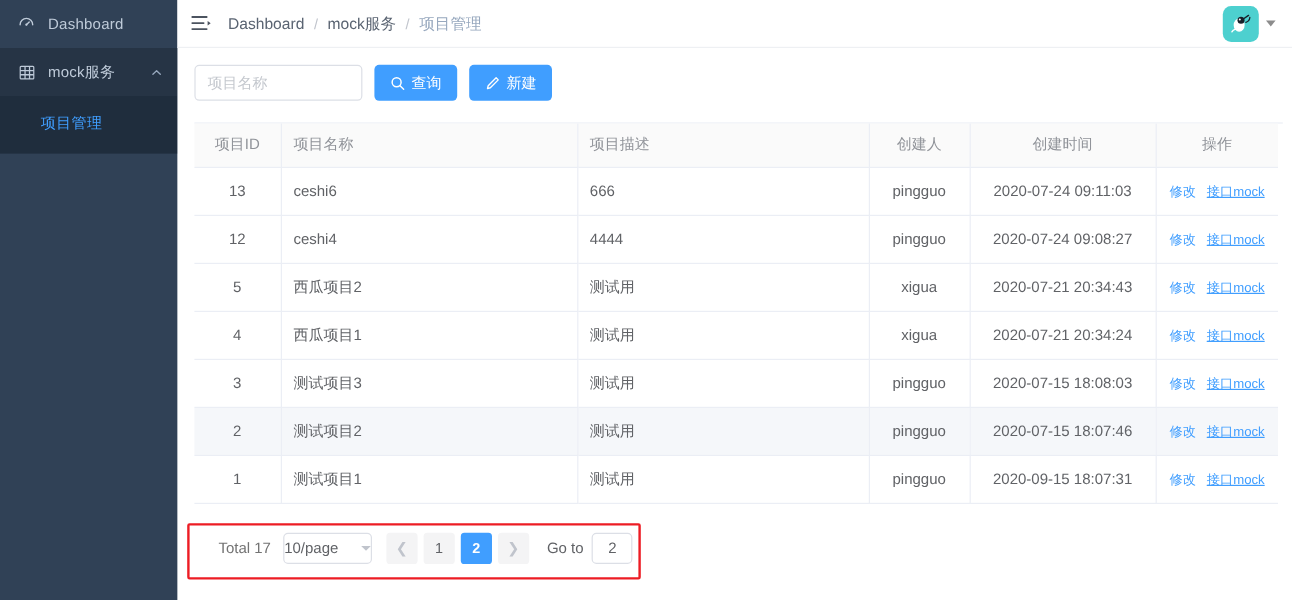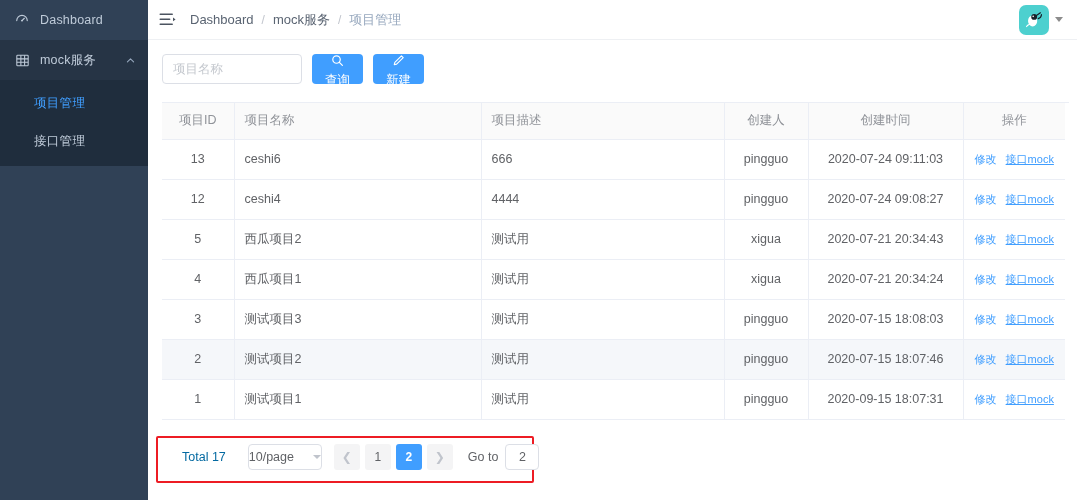--- a/index.html
+++ b/index.html
@@ -135,21 +135,20 @@
     background: #409eff;
     color: #fff;
     font-size: 12.5px;
     display: inline-flex;
     align-items: center;
     gap: 5px;
     padding: 0 13px;
     cursor: pointer;
     font-family: Liberation Mono, monospace;
     white-space: nowrap;
-    flex-direction: column;
   }
   .btn svg { display: block; }
 
   
   .table-wrap { border-top: 1px solid #ebeef5; }
   table { width: 903px; border-collapse: collapse; table-layout: fixed; }
   thead th {
     height: 36px;
     background: #fafafa;
     color: #909399;
@@ -189,21 +188,21 @@
     border: 2px solid #ed1c24;
     border-radius: 2px;
     pointer-events: none;
   }
   .pager {
     position: absolute;
     left: 20px; top: 14px;
     display: flex; align-items: center;
     font-size: 12.5px; color: #606266;
   }
-  .p-total { margin-right: 22px; color: #0369a1; }
+  .p-total { margin-right: 10px; color: #737373; }
   .p-size {
     width: 74px; height: 26px;
     border: 1px solid #dcdfe6;
     border-radius: 4px;
     display: flex; align-items: center;
     justify-content: space-between;
     padding: 0 0;
     color: #606266;
     cursor: pointer;
     background: #fff;
@@ -266,23 +265,20 @@
       <span class="chevron">
         <svg width="11" height="11" viewBox="0 0 16 16" fill="none" stroke="currentColor" stroke-width="1.6">
           <path d="M3.5 10L8 5.7L12.5 10" stroke-linecap="round" stroke-linejoin="round"></path>
         </svg>
       </span>
     </div>
 
     <div class="submenu">
       <div class="sub-item active">
         <span>项目管理</span>
-      </div>
-      <div class="sub-item">
-        <span>接口管理</span>
       </div>
     </div>
   </aside>
 
   <div class="main">
 
     <div class="navbar">
       <span class="hamburger">
         <svg width="17" height="15" viewBox="0 0 20 17" fill="none" stroke="#4c5460" stroke-width="1.9">
           <path d="M1.5 2.3h14M1.5 8.2h11M1.5 14.1h14" stroke-linecap="round"></path>

